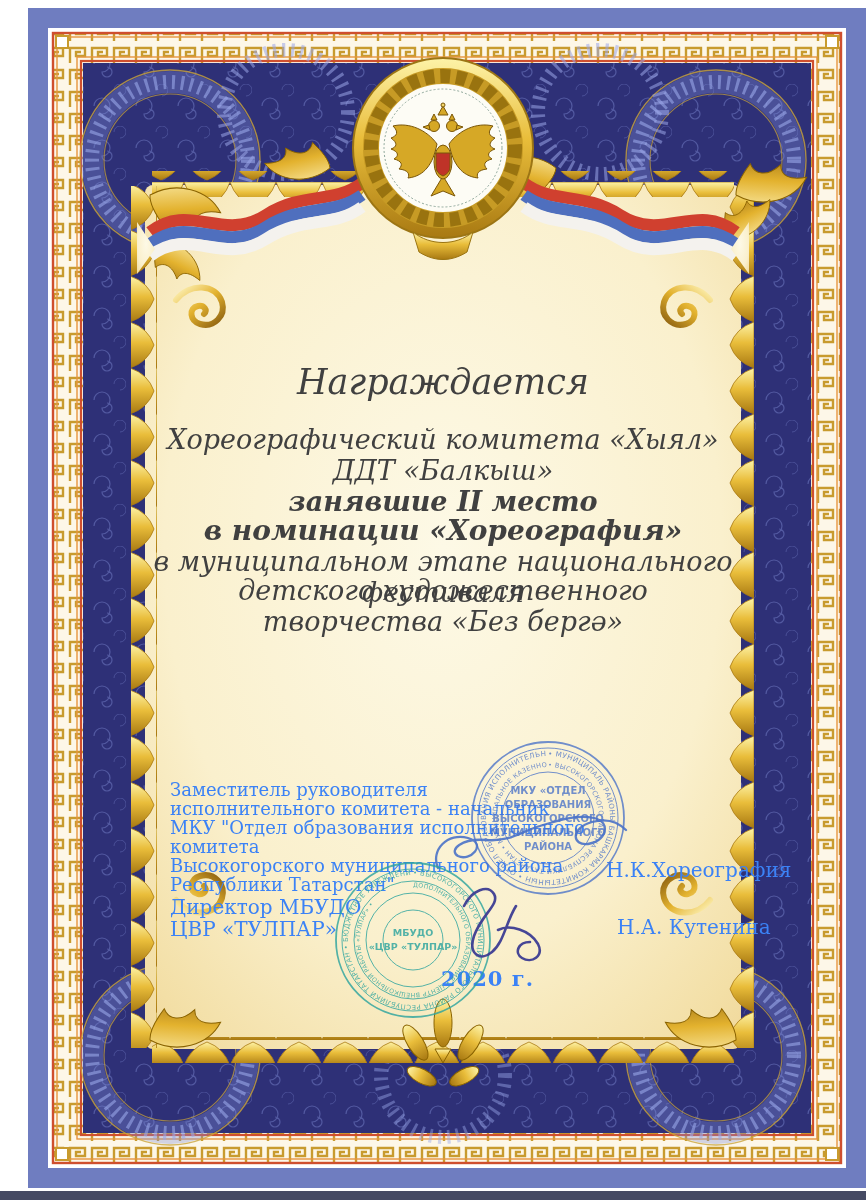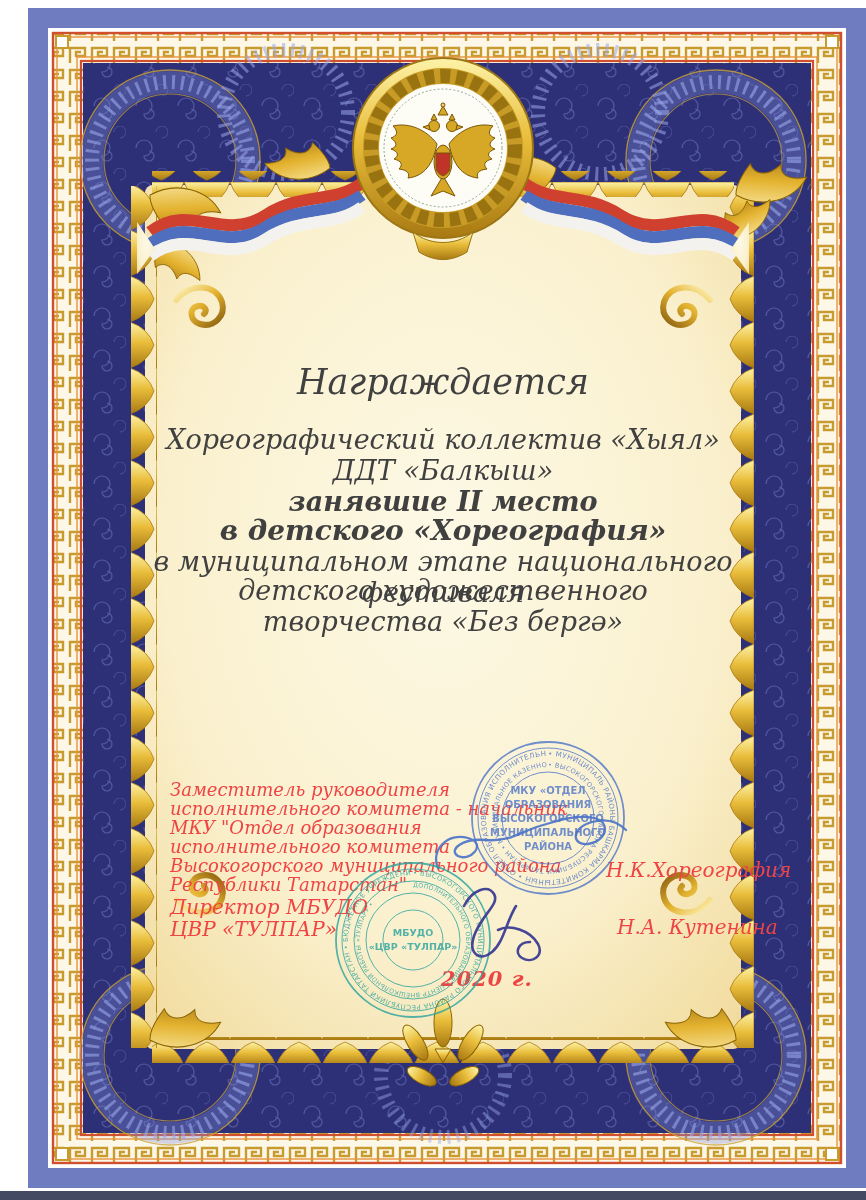--- a/index.html
+++ b/index.html
@@ -8,21 +8,21 @@
   .frame-svg{position:absolute;left:0;top:0;z-index:1;}
   .overlay-svg{position:absolute;left:0;top:0;z-index:5;pointer-events:none;}
   .content{position:absolute;left:0;top:0;width:866px;height:1200px;z-index:3;}
   .cline{position:absolute;left:145px;width:596px;text-align:center;color:#404040;}
   .title{font-family:"Liberation Serif","DejaVu Serif",serif;font-weight:bold;
          color:#d23a30;font-size:93px;letter-spacing:5px;line-height:1;}
   .script{font-style:italic;}
   .subtitle{font-size:35px;}
   .body-line{font-size:27px;}
   .bold{font-weight:bold;}
-  .foot{position:absolute;color:#ef4444;font-style:italic;z-index:3;}
+  .foot{position:absolute;color:#3b82f6;z-index:3;}
   .foot-block{font-size:18px;line-height:19px;text-align:left;}
   .foot-block2{font-size:20px;line-height:22px;text-align:left;}
   .foot-name{font-size:20px;}
   .year{font-size:21px;font-weight:bold;letter-spacing:1px;margin-left:20px;}
 </style>
 </head>
 <body>
 
 <div class="page">
 
@@ -192,24 +192,24 @@
         <path d="M6,-32 L9,-38 L12,-32 Z"></path>
         <path d="M-5,-37 L0,-46 L5,-37 Z"></path>
         <circle cx="0" cy="-47" r="2" fill="#f1d56a"></circle>
         <path d="M-7,1 L7,1 L7,15 Q7,21 0,24 Q-7,21 -7,15 Z" fill="#bf3328"></path>
       </g>
     </g>
   </svg>
 
   <div class="content">
     <div class="cline script subtitle" style="top:362px;">Награждается</div>
-    <div class="cline script body-line" style="top:424px;">Хореографический коллектив «Хыял»</div>
+    <div class="cline script body-line" style="top:424px;">Хореографический комитета «Хыял»</div>
     <div class="cline script body-line" style="top:455px;">ДДТ «Балкыш»</div>
     <div class="cline script body-line bold" style="top:486px;">занявшие II место</div>
-    <div class="cline script body-line bold" style="top:514px;font-size:28px;">в детского «Хореография»</div>
+    <div class="cline script body-line bold" style="top:514px;font-size:28px;">в номинации «Хореография»</div>
     <div class="cline script body-line" style="top:546px;">в муниципальном этапе национального фестиваля</div>
     <div class="cline script body-line" style="top:575px;">детского художественного творчества «Без бергә»</div>
 
     <div class="foot foot-block" style="left:170px;top:780px;width:420px;">
       <div>Заместитель руководителя</div>
       <div>исполнительного комитета - начальник</div>
       <div>МКУ "Отдел образования исполнительного комитета</div>
       <div>Высокогорского муниципального района</div>
       <div>Республики Татарстан"</div>
     </div>

